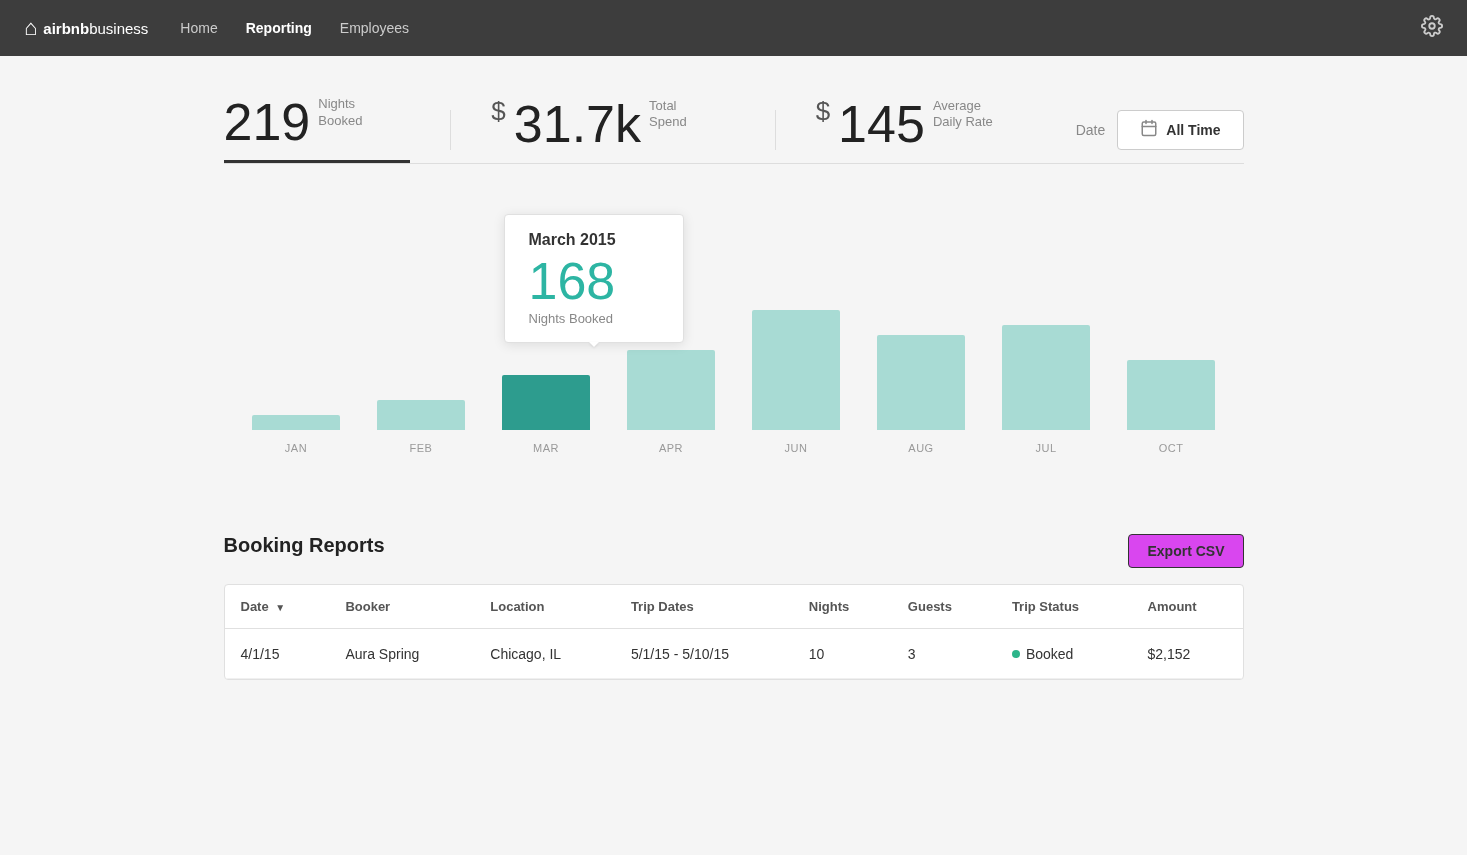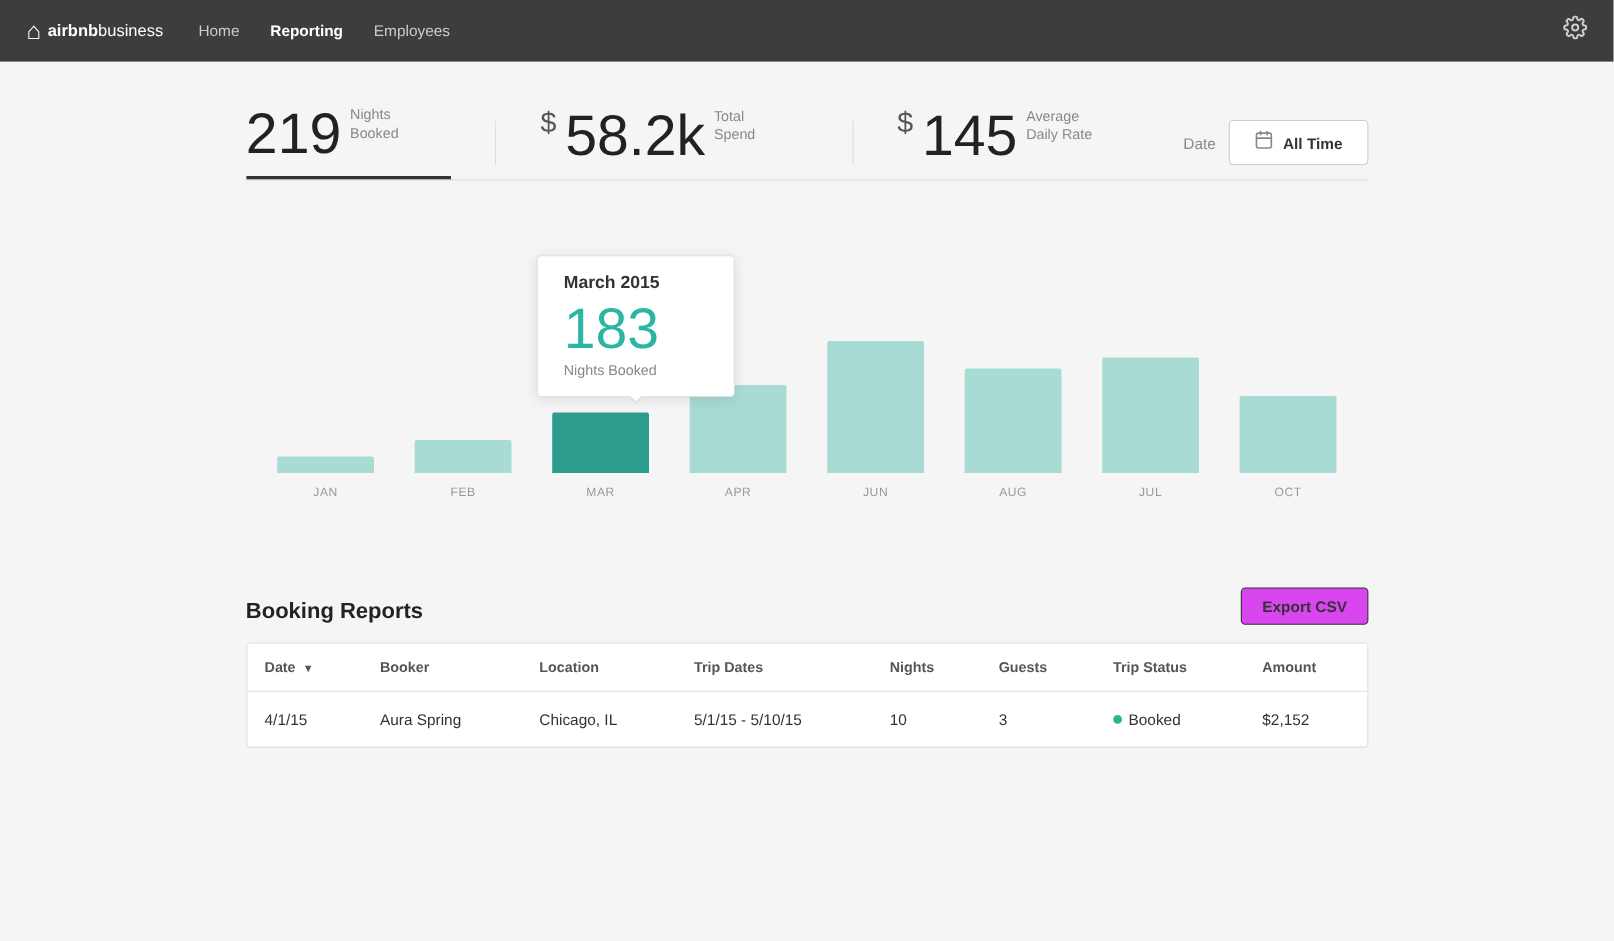--- a/index.html
+++ b/index.html
@@ -101,45 +101,44 @@
     .bar-label { font-size: 11px; color: #999; text-transform: uppercase; letter-spacing: 0.5px; margin-top: 6px; }
 
     
     .tooltip {
       position: absolute;
       background: #fff;
       border: 1px solid #e0e0e0;
       border-radius: 4px;
       padding: 16px 24px;
       box-shadow: 0 2px 12px rgba(0,0,0,0.1);
-      left: 264px;
+      left: 280px;
       top: 20px;
       z-index: 10;
       min-width: 180px;
-      margin-top: 18px;
     }
     .tooltip::after {
       content: '';
       position: absolute;
       bottom: -10px;
       left: 50%;
       transform: translateX(-50%);
       border: 5px solid transparent;
       border-top-color: #fff;
       filter: drop-shadow(0 1px 1px rgba(0,0,0,0.1));
     }
     .tooltip-month { font-size: 16px; font-weight: 600; color: #333; margin-bottom: 6px; }
     .tooltip-number { font-size: 52px; font-weight: 300; color: #2db5a3; line-height: 1; }
     .tooltip-desc { font-size: 13px; color: #888; margin-top: 4px; }
 
     
     .reports-section { margin-top: 40px; }
     .reports-header {
       display: flex;
-      align-items: flex-end;
+      align-items: flex-start;
       justify-content: space-between;
       margin-bottom: 16px;
     }
     .reports-title { font-size: 20px; font-weight: 700; color: #222; }
     .export-btn {
       border: 1px solid #333;
       border-radius: 4px;
       padding: 8px 18px;
       background: #d946ef;
       font-size: 14px;
@@ -206,21 +205,21 @@
       <div class="stat-label">
         <span>Nights</span><br>
         <span>Booked</span>
       </div>
     </div>
 
     <div class="stat-separator"></div>
 
     <div class="stat-block no-underline">
       <span style="font-size:26px;color:#555;font-weight:400;vertical-align:super;line-height:1;">$</span>
-      <span class="stat-number">58.2k</span>
+      <span class="stat-number">31.7k</span>
       <div class="stat-label">
         <span>Total</span><br>
         <span>Spend</span>
       </div>
     </div>
 
     <div class="stat-separator"></div>
 
     <div class="stat-block no-underline">
       <span style="font-size:26px;color:#555;font-weight:400;vertical-align:super;line-height:1;">$</span>
@@ -246,21 +245,21 @@
       </button>
     </div>
   </div>
 
   <hr class="divider" style="margin-top:0;">
 
   <div class="chart-container">
 
     <div class="tooltip">
       <div class="tooltip-month">March 2015</div>
-      <div class="tooltip-number">183</div>
+      <div class="tooltip-number">168</div>
       <div class="tooltip-desc">Nights Booked</div>
     </div>
 
     <div class="chart-bars" id="chart-bars">
     <div class="chart-col">
           <div class="bar" style="height: 15px;"></div>
           <div class="bar-label">JAN</div>
         </div>
         <div class="chart-col">
           <div class="bar" style="height: 30px;"></div>

